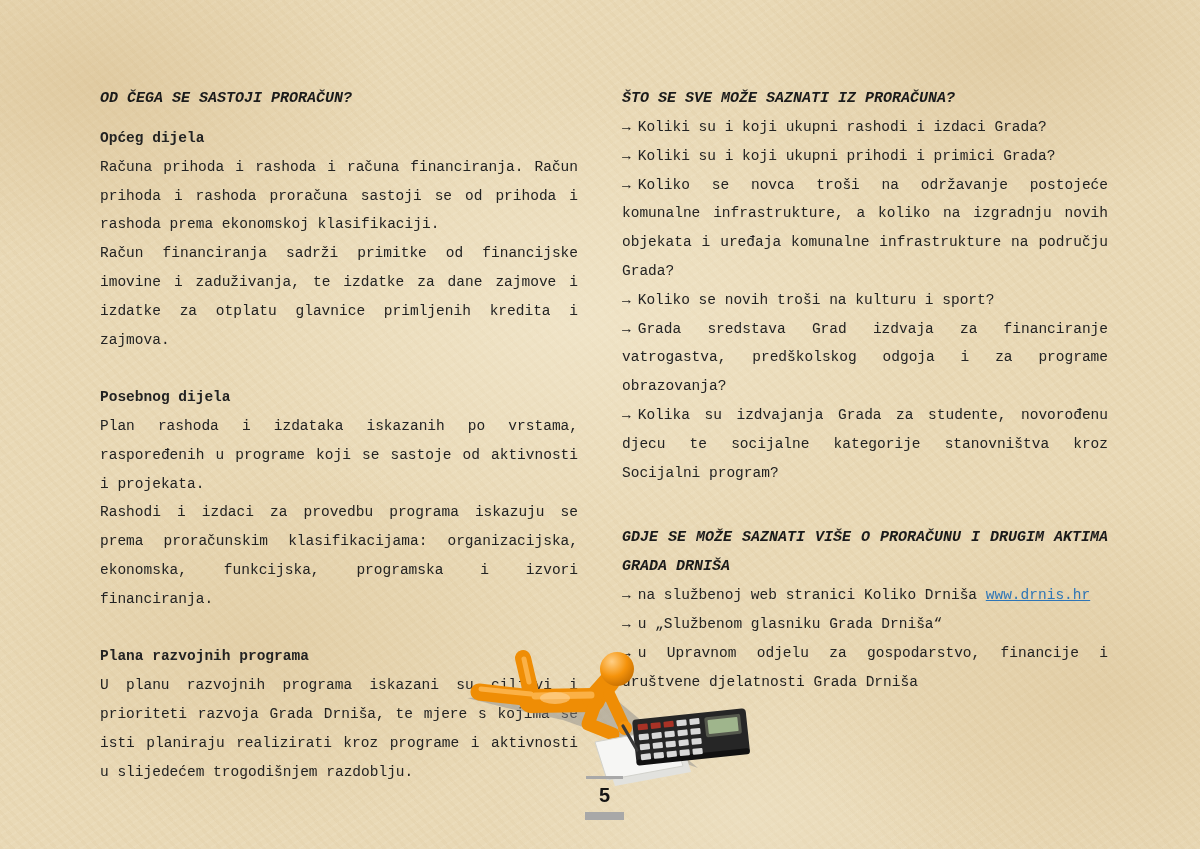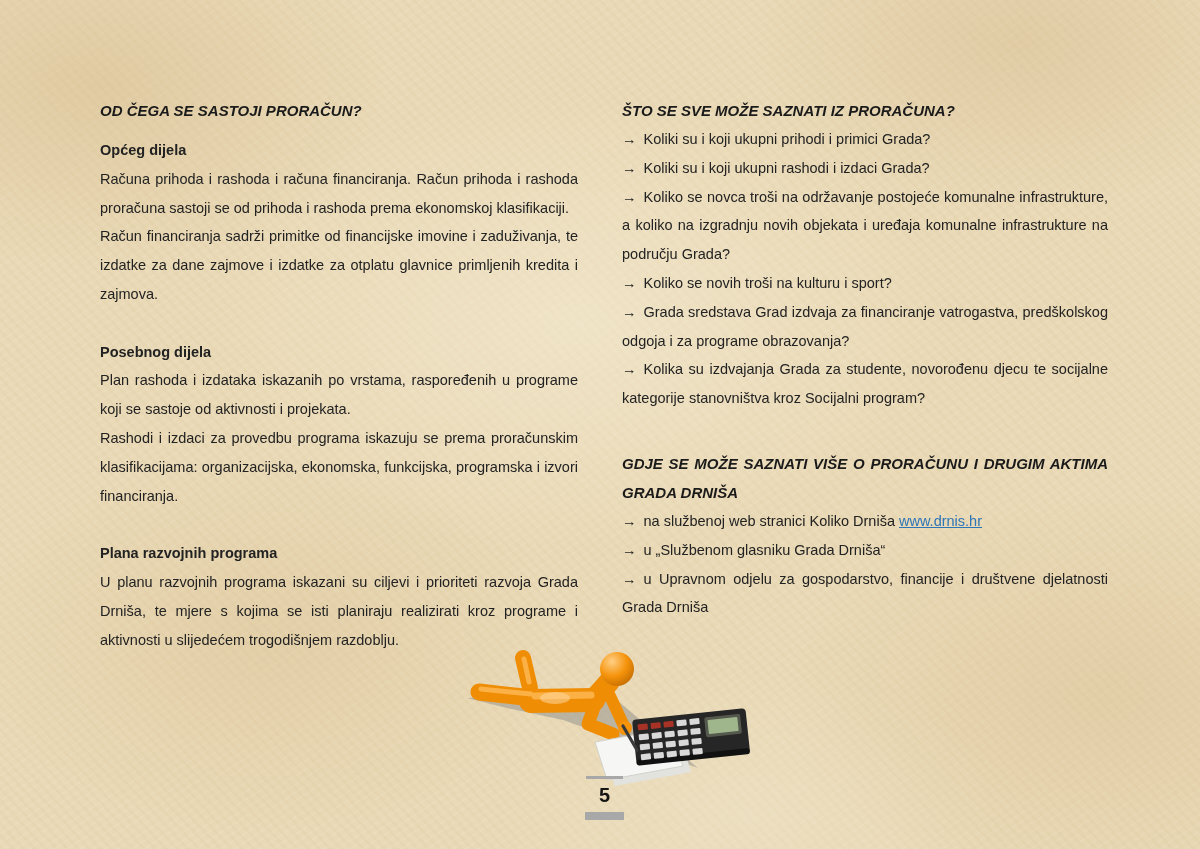--- a/index.html
+++ b/index.html
@@ -15,21 +15,21 @@
       radial-gradient(ellipse 140% 130% at 50% 50%, rgba(0,0,0,0) 62%, rgba(173,143,94,0.22) 100%),
       radial-gradient(ellipse 420px 260px at 8% 10%, rgba(209,179,128,0.38), rgba(209,179,128,0) 70%),
       radial-gradient(ellipse 380px 240px at 85% 5%, rgba(206,176,126,0.32), rgba(206,176,126,0) 70%),
       radial-gradient(ellipse 520px 320px at 48% 38%, rgba(247,239,217,0.50), rgba(247,239,217,0) 72%),
       radial-gradient(ellipse 420px 270px at 22% 76%, rgba(212,184,134,0.30), rgba(212,184,134,0) 70%),
       radial-gradient(ellipse 460px 290px at 92% 82%, rgba(210,181,131,0.30), rgba(210,181,131,0) 70%),
       radial-gradient(ellipse 360px 210px at 62% 96%, rgba(241,231,206,0.40), rgba(241,231,206,0) 70%),
       repeating-linear-gradient(47deg, rgba(198,168,118,0.07) 0 3px, rgba(198,168,118,0) 3px 8px),
       repeating-linear-gradient(-33deg, rgba(255,250,236,0.08) 0 2px, rgba(255,250,236,0) 2px 7px);
   }
-  .col{position:absolute; top:96px;}
+  .col{position:absolute; top:84px;font-family:Liberation Mono, monospace;}
   .col-left{left:100px; width:478px;}
   .col-right{left:622px; width:486px;}
   p{margin:0; font-size:14.5px; line-height:28.8px; text-align:justify; color:#222;}
   .doc-heading{
     margin:0; font-size:15px; font-weight:700; font-style:italic;
     line-height:29px; color:#1a1a1a; text-align:left;
   }
   .col-left .doc-heading{margin-bottom:11px;}
   .section + .section{margin-top:28.8px;}
   .section-title{font-weight:700; text-align:left;}
@@ -64,22 +64,22 @@
 
     <div class="section">
       <p class="section-title">Plana razvojnih programa</p>
       <p>U planu razvojnih programa iskazani su ciljevi i prioriteti razvoja Grada Drniša, te mjere s kojima se isti planiraju realizirati kroz programe i aktivnosti u slijedećem trogodišnjem razdoblju.</p>
     </div>
   </div>
 
   <div class="col col-right">
     <h2 class="doc-heading">ŠTO SE SVE MOŽE SAZNATI IZ PRORAČUNA?</h2>
 
+    <p class="q"><span class="arrow">→</span><span>Koliki su i koji ukupni rashodi i izdaci Grada?</span></p>
     <p class="q"><span class="arrow">→</span><span>Koliki su i koji ukupni prihodi i primici Grada?</span></p>
-    <p class="q"><span class="arrow">→</span><span>Koliki su i koji ukupni rashodi i izdaci Grada?</span></p>
     <p class="q"><span class="arrow">→</span><span>Koliko se novca troši na održavanje postojeće komunalne infrastrukture, a koliko na izgradnju novih objekata i uređaja komunalne infrastrukture na području Grada?</span></p>
     <p class="q"><span class="arrow">→</span><span>Koliko se novih troši na kulturu i sport?</span></p>
     <p class="q"><span class="arrow">→</span><span>Grada sredstava Grad izdvaja za financiranje vatrogastva,  predškolskog odgoja i za programe obrazovanja?</span></p>
     <p class="q"><span class="arrow">→</span><span>Kolika su izdvajanja Grada za studente, novorođenu djecu te socijalne kategorije stanovništva kroz Socijalni program?</span></p>
 
     <h2 class="doc-heading heading2">GDJE SE MOŽE SAZNATI VIŠE O PRORAČUNU I DRUGIM AKTIMA GRADA DRNIŠA</h2>
 
     <p class="q"><span class="arrow">→</span><span>na službenoj web stranici Koliko Drniša </span><a class="link">www.drnis.hr</a></p>
     <p class="q"><span class="arrow">→</span><span>u „Službenom glasniku Grada Drniša“</span></p>
     <p class="q"><span class="arrow">→</span><span>u Upravnom odjelu za gospodarstvo, financije i društvene djelatnosti Grada Drniša</span></p>

